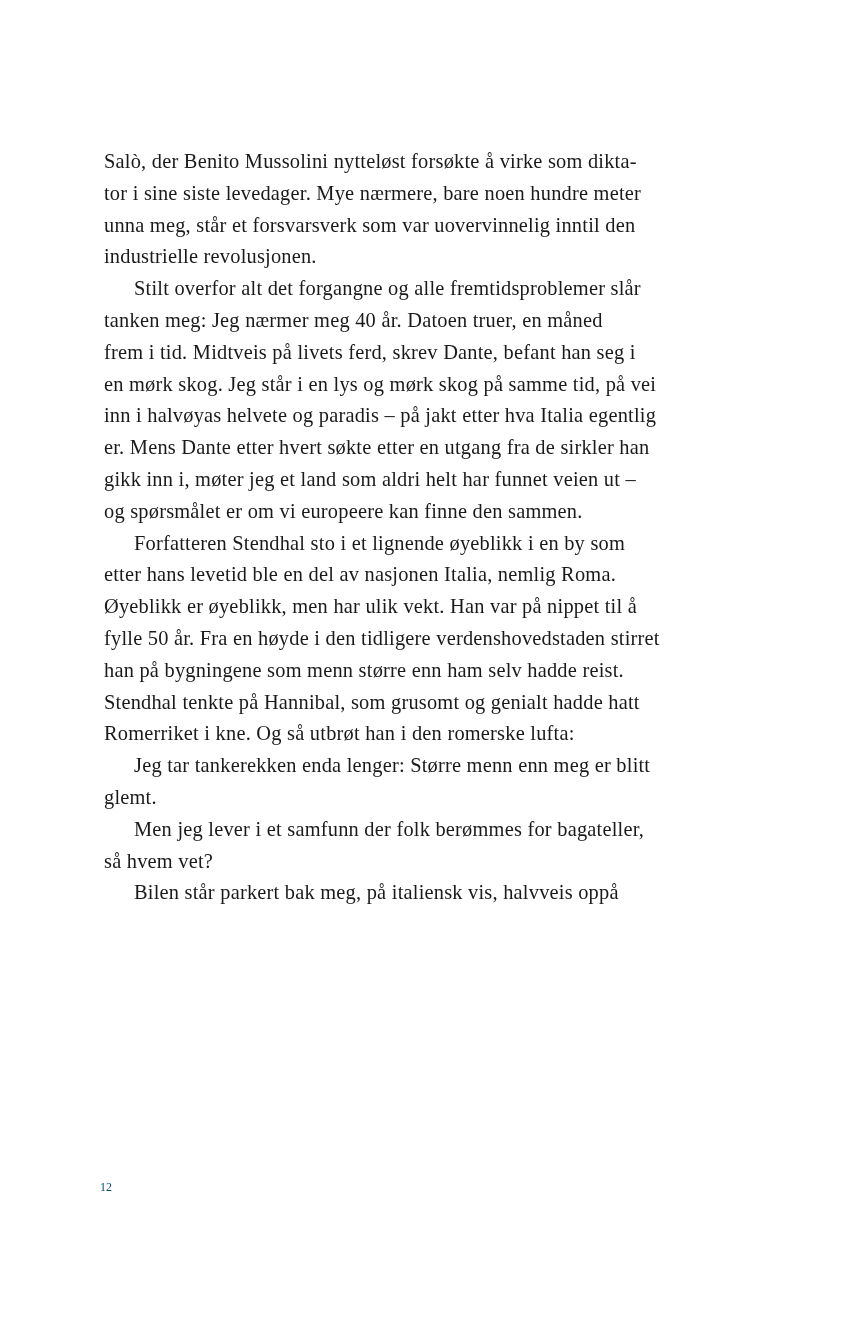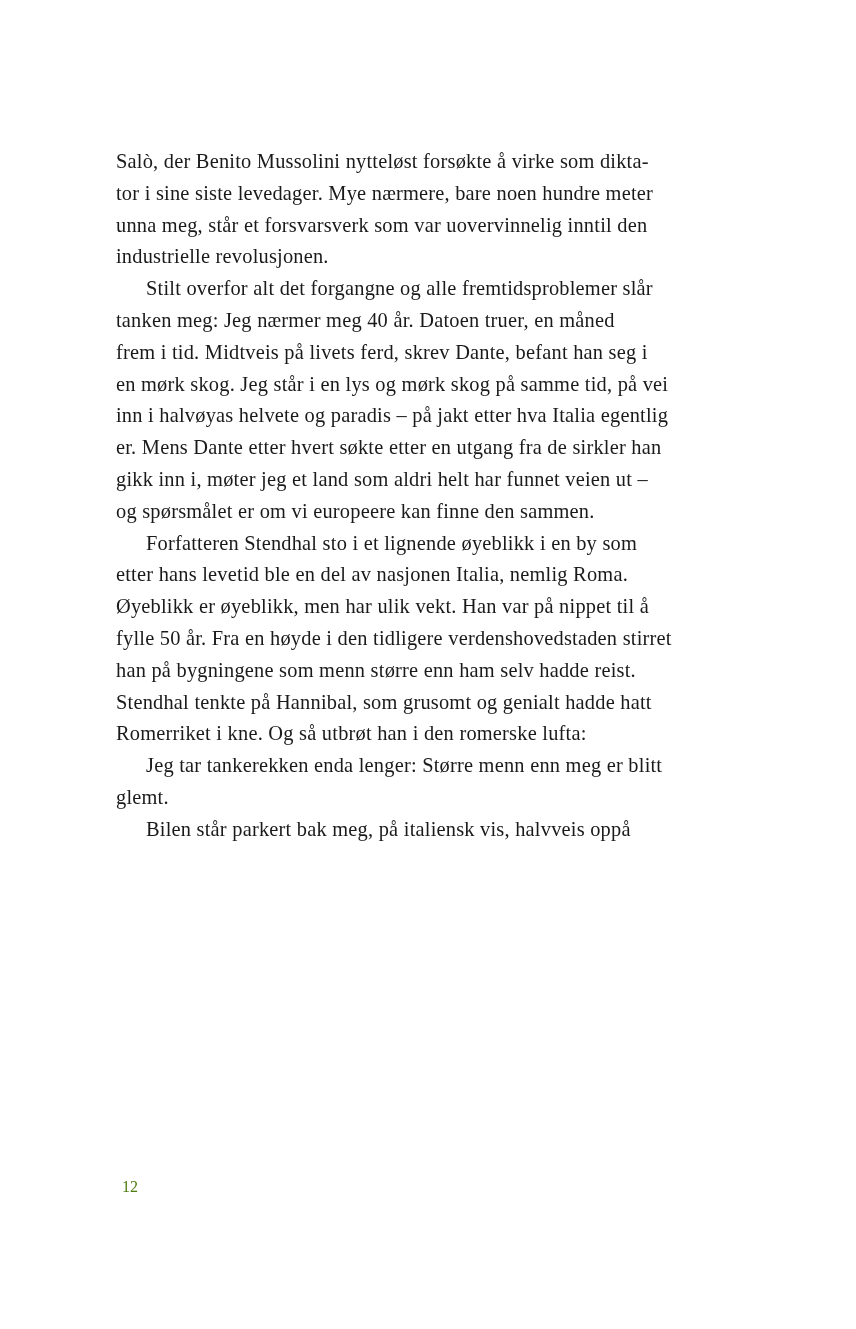--- a/index.html
+++ b/index.html
@@ -22,21 +22,21 @@
     position: absolute;
     left: 0;
     top: 0;
     width: 856px;
     height: 1329px;
     background: #ffffff;
   }
 
   .text-block {
     position: absolute;
-    left: 116px;
+    left: 104px;
     top: 146px;
     width: 616px;
   }
 
   .para {
     margin: 0;
     padding: 0;
     font-size: 20.4px;
     line-height: 31.8px;
     text-align: left;
@@ -49,25 +49,24 @@
 
   
   .para.continued {
     text-indent: 0;
   }
 
   .page-number {
     position: absolute;
     left: 100px;
     top: 1177px;
-    font-size: 16px;
+    font-size: 12px;
     line-height: 20px;
-    color: #4d7c0f;
+    color: #0c4a6e;
     font-family: "Liberation Serif", "DejaVu Serif", serif;
-    margin-left: 22px;
   }
 </style>
 </head>
 <body>
 
 <div class="page">
 
   <div class="text-block">
     <p class="para continued">Salò, der Benito Mussolini nytteløst forsøkte å virke som dikta-
 tor i sine siste levedager. Mye nærmere, bare noen hundre meter
@@ -83,18 +82,20 @@
 og spørsmålet er om vi europeere kan finne den sammen.</p>
     <p class="para">Forfatteren Stendhal sto i et lignende øyeblikk i en by som
 etter hans levetid ble en del av nasjonen Italia, nemlig Roma.
 Øyeblikk er øyeblikk, men har ulik vekt. Han var på nippet til å
 fylle 50 år. Fra en høyde i den tidligere verdenshovedstaden stirret
 han på bygningene som menn større enn ham selv hadde reist.
 Stendhal tenkte på Hannibal, som grusomt og genialt hadde hatt
 Romerriket i kne. Og så utbrøt han i den romerske lufta:</p>
     <p class="para">Jeg tar tankerekken enda lenger: Større menn enn meg er blitt
 glemt.</p>
+    <p class="para">Men jeg lever i et samfunn der folk berømmes for bagateller,
+så hvem vet?</p>
     <p class="para">Bilen står parkert bak meg, på italiensk vis, halvveis oppå</p>
   </div>
 
   <div class="page-number">12</div>
 
 </div>
 
 </body></html>

